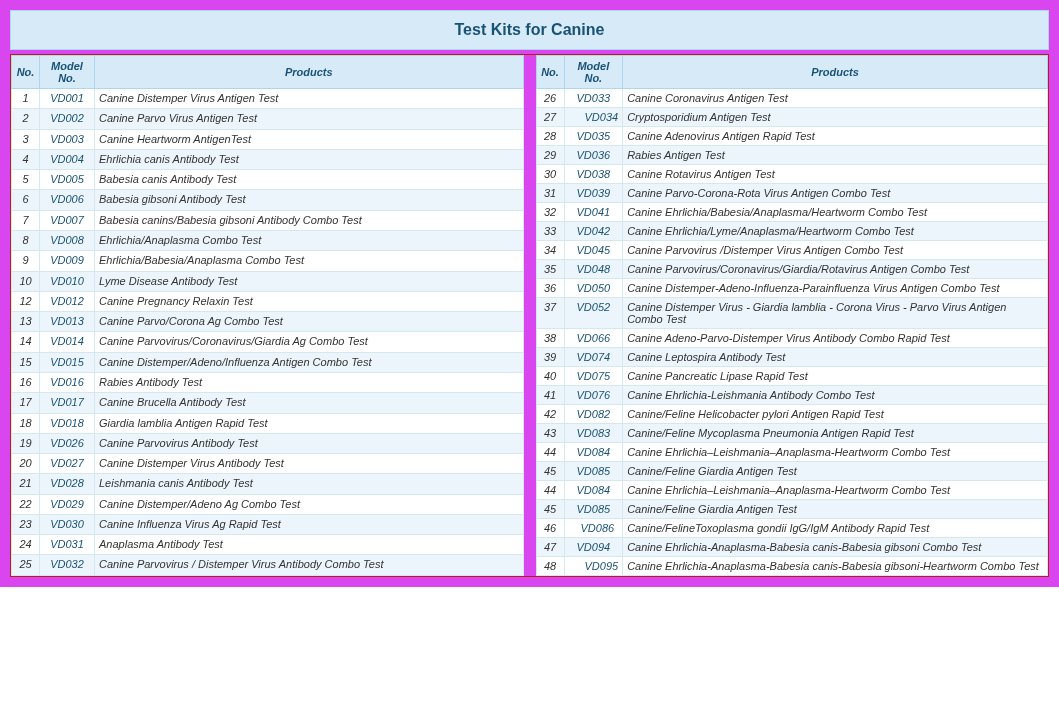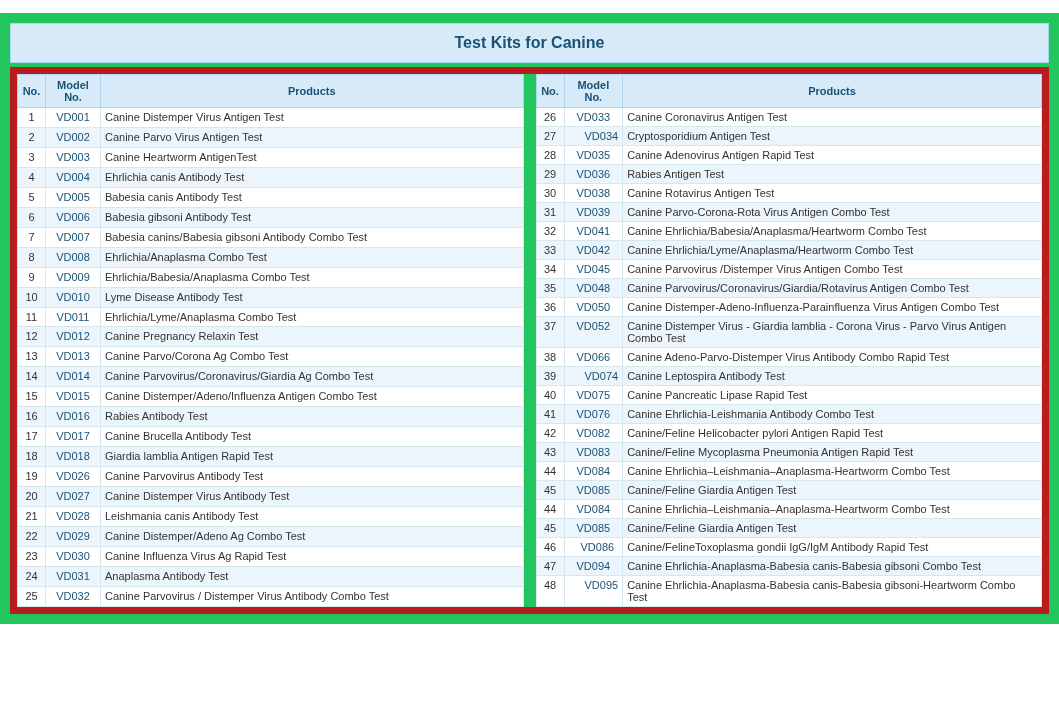--- a/index.html
+++ b/index.html
@@ -5,37 +5,37 @@
     * { box-sizing: border-box; margin: 0; padding: 0; }
     body {
       font-family: Arial, sans-serif;
       font-size: 11px;
       background: #fff;
       color: #333;
     }
     .page-wrapper {
       width: 1059px;
       padding: 10px;
-      background: #22c55e;
-      margin-top: 13px;
+      background: #d946ef;
     }
     .page-title {
       text-align: center;
       font-size: 16px;
       font-weight: bold;
       color: #1a5276;
       padding: 10px 0;
       background: #d6eaf8;
       border: 1px solid #aed6f1;
       margin-bottom: 4px;
     }
     .table-container {
       display: flex;
       gap: 12px;
-      border: 7px solid #b91c1c;
+      border: 1px solid #b91c1c;
+      font-style: italic;
     }
     .half-table {
       flex: 1;
       border-collapse: collapse;
       font-size: 11px;
     }
     .half-table th {
       background: #d6eaf8;
       color: #1a5276;
       font-weight: bold;
@@ -123,25 +123,20 @@
             <td class="col-no">9</td>
             <td class="col-model" style="color: rgb(26, 82, 118);">VD009</td>
             <td class="col-product">Ehrlichia/Babesia/Anaplasma Combo Test</td>
           </tr>
           <tr>
             <td class="col-no">10</td>
             <td class="col-model" style="color: rgb(26, 82, 118);">VD010</td>
             <td class="col-product">Lyme Disease Antibody Test</td>
           </tr>
           <tr>
-            <td class="col-no">11</td>
-            <td class="col-model" style="color: rgb(26, 82, 118);">VD011</td>
-            <td class="col-product">Ehrlichia/Lyme/Anaplasma Combo Test</td>
-          </tr>
-          <tr>
             <td class="col-no">12</td>
             <td class="col-model" style="color: rgb(26, 82, 118);">VD012</td>
             <td class="col-product">Canine Pregnancy Relaxin Test</td>
           </tr>
           <tr>
             <td class="col-no">13</td>
             <td class="col-model" style="color: rgb(26, 82, 118);">VD013</td>
             <td class="col-product">Canine Parvo/Corona Ag Combo Test</td>
           </tr>
           <tr>
@@ -276,21 +271,21 @@
             <td class="col-model" style="color: rgb(26, 82, 118);">VD052</td>
             <td class="col-product">Canine Distemper Virus - Giardia lamblia - Corona Virus - Parvo Virus Antigen Combo Test</td>
           </tr>
           <tr>
             <td class="col-no">38</td>
             <td class="col-model" style="color: rgb(26, 82, 118);">VD066</td>
             <td class="col-product">Canine Adeno-Parvo-Distemper Virus Antibody Combo Rapid Test</td>
           </tr>
           <tr>
             <td class="col-no">39</td>
-            <td class="col-model" style="color: rgb(26, 82, 118); text-align: right;">VD074</td>
+            <td class="col-model" style="color: rgb(26, 82, 118);">VD074</td>
             <td class="col-product">Canine Leptospira Antibody Test</td>
           </tr>
           <tr>
             <td class="col-no">40</td>
             <td class="col-model" style="color: rgb(26, 82, 118);">VD075</td>
             <td class="col-product">Canine Pancreatic Lipase Rapid Test</td>
           </tr>
           <tr>
             <td class="col-no">41</td>
             <td class="col-model" style="color: rgb(26, 82, 118);">VD076</td>

